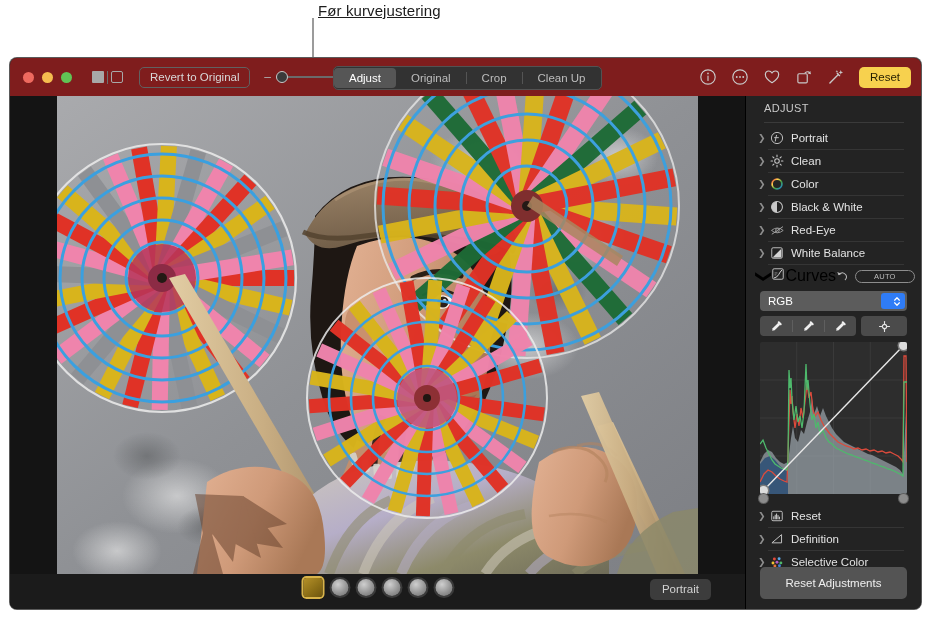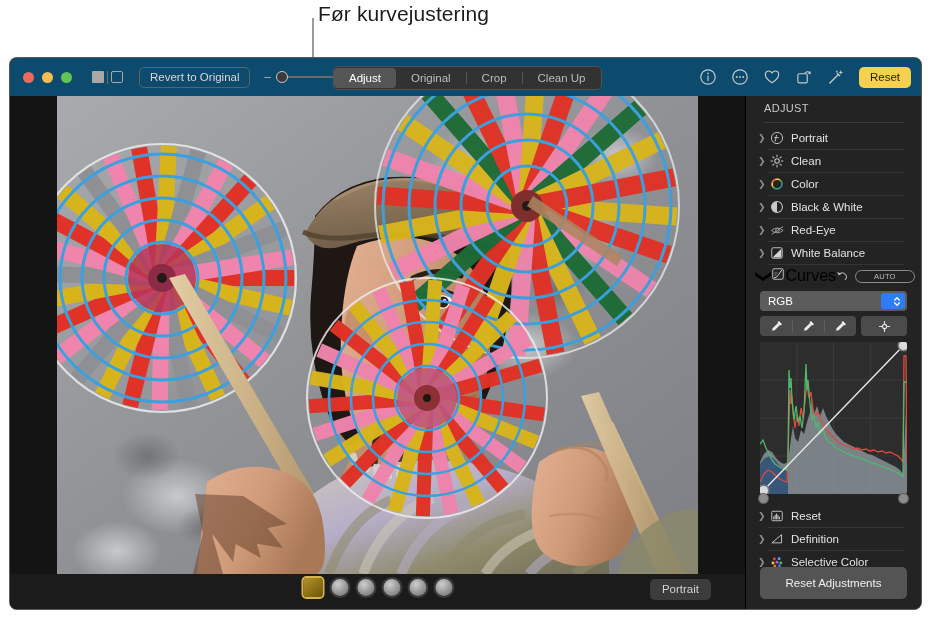--- a/index.html
+++ b/index.html
@@ -1,29 +1,29 @@
 <!DOCTYPE html>
 <html><head>
 <meta charset="utf-8">
 <style>
   html,body{margin:0;padding:0;background:#ffffff;}
   body{width:931px;height:617px;position:relative;overflow:hidden;
        font-family:"Liberation Sans","DejaVu Sans",sans-serif;-webkit-font-smoothing:antialiased;}
 
   
-  .callout-label{position:absolute;left:318px;top:2px;font-size:21px;color:#1c1c1c;
-      white-space:nowrap;letter-spacing:.1px;}
+  .callout-label{position:absolute;left:318px;top:2px;font-size:15px;color:#1c1c1c;
+      white-space:nowrap;letter-spacing:.1px;text-decoration:underline;}
   .callout-line{position:absolute;left:312px;top:18px;width:2px;height:108px;background:#9b9b9b;}
 
   
   .window{position:absolute;left:10px;top:58px;width:911px;height:551px;background:#1b1b1b;
       border-radius:7px;overflow:hidden;box-shadow:0 0 0 1px #5a5a5a;}
 
   
-  .toolbar{position:absolute;left:0;top:0;width:911px;height:38px;background:#0c4a6e;
+  .toolbar{position:absolute;left:0;top:0;width:911px;height:38px;background:#7f1d1d;
       display:flex;align-items:center;box-sizing:border-box;padding:0 9px;}
   .tl-lights{display:flex;gap:8px;align-items:center;margin-left:4px;}
   .dot{width:11px;height:11px;border-radius:50%;}
   .dot.r{background:#ee6a5f;} .dot.y{background:#f5bd4f;} .dot.g{background:#61c455;}
 
   .viewtoggle{display:flex;align-items:center;gap:3px;margin-left:20px;}
   .vt-sq{width:12px;height:12px;background:#a8a8a8;border-radius:1px;}
   .vt-bar{width:1px;height:13px;background:#6e6e6e;}
   .vt-sq-o{width:12px;height:12px;border:1.5px solid #a8a8a8;border-radius:2px;box-sizing:border-box;}
 

